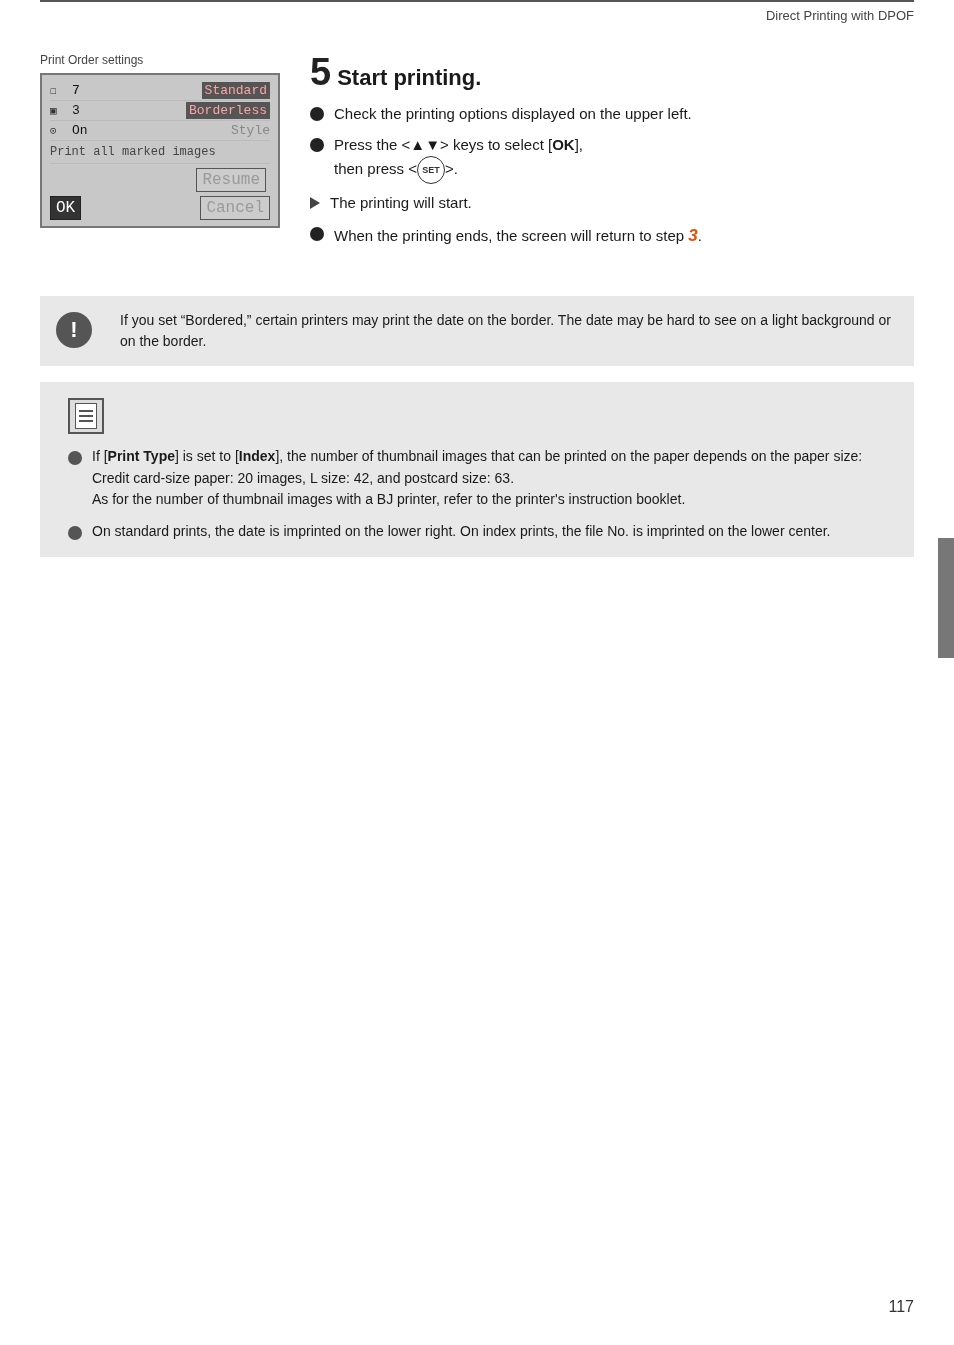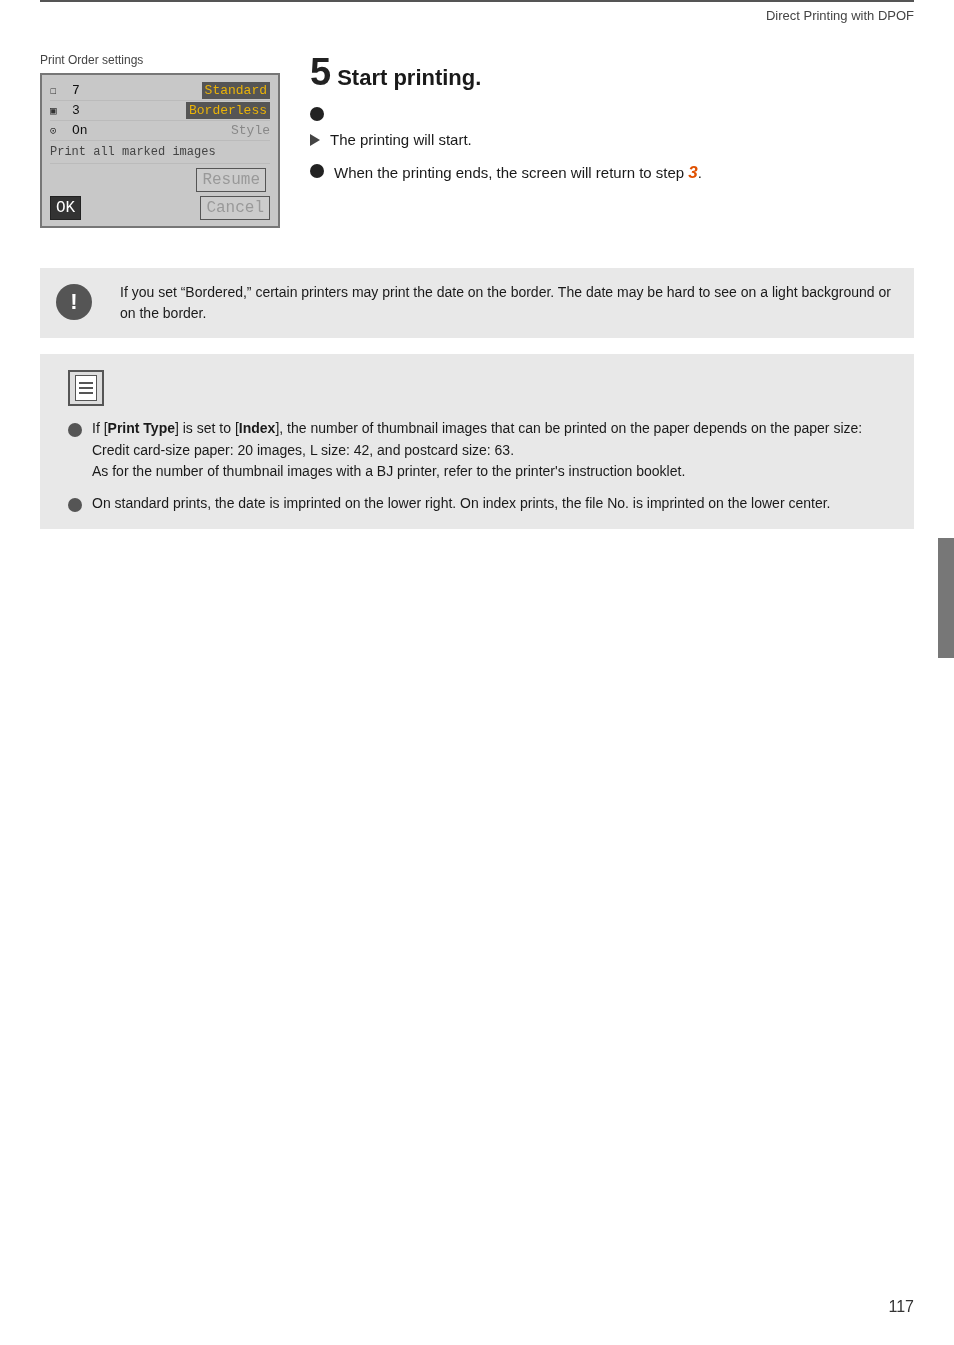--- a/index.html
+++ b/index.html
@@ -75,21 +75,21 @@
     .screen-row-left {
       flex: 1;
     }
     .screen-row-right {
       text-align: right;
       color: #333;
     }
 
     .screen-highlighted {
       background: #555;
-      color: #eab308;
+      color: #fca5a5;
       padding: 1px 3px;
     }
 
     .screen-gray-text {
       color: #888;
     }
 
     .screen-all-images {
       font-size: 12px;
       color: #444;
@@ -372,22 +372,30 @@
   <div class="right-panel">
     <div class="step-header">
       <span class="step-number">5</span>
       <span class="step-title">Start printing.</span>
     </div>
 
     <ul class="bullet-list">
 
       <li>
         <span class="bullet-dot"></span>
-      </li>
-
+        <span>Check the printing options displayed on the upper left.</span>
+      </li>
+
+      <li>
+        <span class="bullet-dot"></span>
+        <span>
+          Press the &lt;<span class="inline-keys">▲▼</span>&gt; keys to select [<strong>OK</strong>],<br>
+          then press &lt;<span class="set-button">SET</span>&gt;.
+        </span>
+      </li>
 
       <li>
         <span class="bullet-triangle"></span>
         <span>The printing will start.</span>
       </li>
 
       <li>
         <span class="bullet-dot"></span>
         <span>
           When the printing ends, the screen will return to step <span class="step-num-inline">3</span>.

